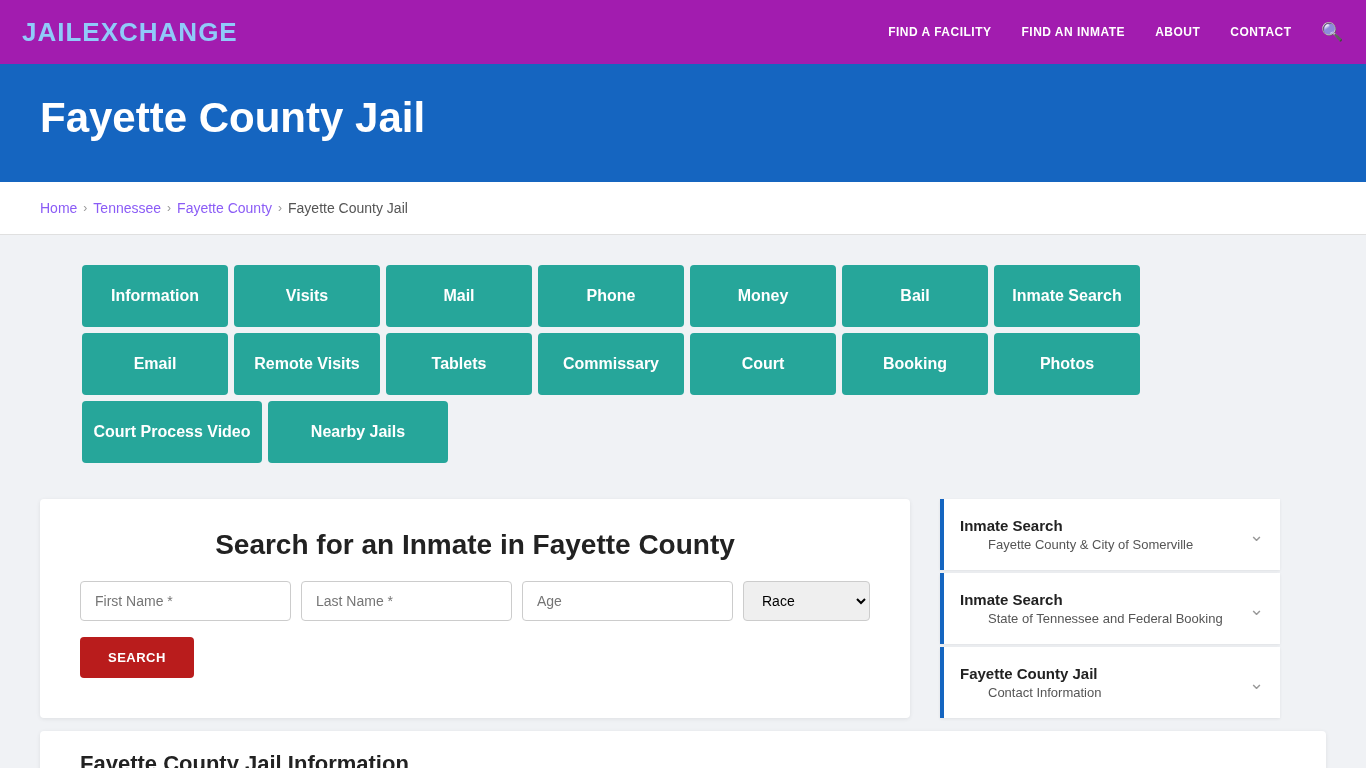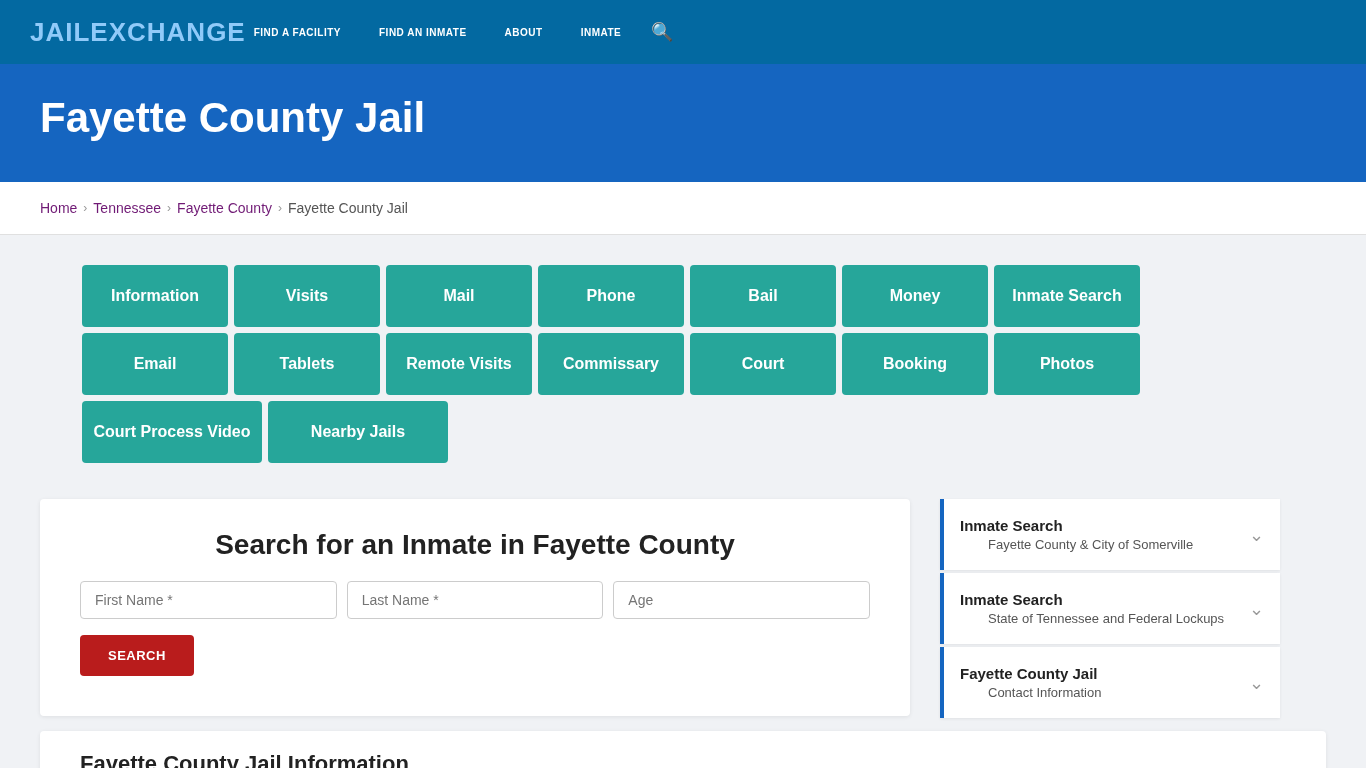--- a/index.html
+++ b/index.html
@@ -1,45 +1,44 @@
 <!DOCTYPE html>
 <html><head>
   <meta charset="utf-8">
   <style>
     * { margin: 0; padding: 0; box-sizing: border-box; }
     body { font-family: Arial, sans-serif; background: #f0f0f0; color: #333; width: 1366px; }
 
     
     nav {
-      background: #0369a1;
-      display: flex;
-      align-items: center;
-      justify-content: flex-start;
-      padding: 0 30px;
+      background: #a21caf;
+      display: flex;
+      align-items: center;
+      justify-content: space-between;
+      padding: 0 22px;
       height: 64px;
     }
     .logo {
       font-size: 26px;
       font-weight: 900;
       color: white;
       letter-spacing: 1px;
     }
     .logo span { color: #90caf9; }
     .nav-links {
       display: flex;
       align-items: center;
       gap: 30px;
     }
     .nav-links a {
       color: white;
       text-decoration: none;
-      font-size: 10px;
+      font-size: 12px;
       font-weight: 700;
       letter-spacing: 0.5px;
-      margin-left: 8px;
     }
     .nav-search-icon {
       color: white;
       font-size: 18px;
       cursor: pointer;
     }
 
     
     .hero {
       background: #1565c0;
@@ -55,21 +54,21 @@
     .breadcrumb {
       background: white;
       padding: 18px 40px;
       display: flex;
       align-items: center;
       gap: 6px;
       font-size: 14px;
       border-bottom: 1px solid #e0e0e0;
     }
     .breadcrumb a {
-      color: #701a75;
+      color: #8b5cf6;
       text-decoration: none;
     }
     .breadcrumb .sep {
       color: #999;
       font-size: 12px;
     }
     .breadcrumb .current {
       color: #555;
     }
 
@@ -215,21 +214,21 @@
 <body>
 
 <nav>
   <div class="logo">
     <span>JAIL</span><span>EXCHANGE</span>
   </div>
   <div class="nav-links">
     <a href="#">FIND A FACILITY</a>
     <a href="#">FIND AN INMATE</a>
     <a href="#">ABOUT</a>
-    <a href="#">INMATE</a>
+    <a href="#">CONTACT</a>
     <span class="nav-search-icon">🔍</span>
   </div>
 </nav>
 
 <div class="hero">
   <h1>Fayette County Jail</h1>
 </div>
 
 <div class="breadcrumb">
   <a href="#">Home</a>
@@ -242,63 +241,71 @@
 </div>
 
 <div class="main-content">
 
   <div class="btn-grid">
     <div class="btn-grid-row">
       <button class="tile-btn">Information</button>
       <button class="tile-btn">Visits</button>
       <button class="tile-btn">Mail</button>
       <button class="tile-btn">Phone</button>
+      <button class="tile-btn">Money</button>
       <button class="tile-btn">Bail</button>
-      <button class="tile-btn">Money</button>
       <button class="tile-btn">Inmate Search</button>
     </div>
     <div class="btn-grid-row">
       <button class="tile-btn">Email</button>
+      <button class="tile-btn">Remote Visits</button>
       <button class="tile-btn">Tablets</button>
-      <button class="tile-btn">Remote Visits</button>
       <button class="tile-btn">Commissary</button>
       <button class="tile-btn">Court</button>
       <button class="tile-btn">Booking</button>
       <button class="tile-btn">Photos</button>
     </div>
     <div class="btn-grid-center">
       <button class="tile-btn wide">Court Process Video</button>
       <button class="tile-btn wide">Nearby Jails</button>
     </div>
   </div>
 
   <div class="lower-section">
 
     <div class="search-box">
       <h2>Search for an Inmate in Fayette County</h2>
       <div class="search-fields">
         <input type="text" placeholder="First Name *" style="">
         <input type="text" placeholder="Last Name *" style="">
         <input type="text" placeholder="Age" style="">
+        <select>
+          <option>Race</option>
+          <option>White</option>
+          <option>Black</option>
+          <option>Hispanic</option>
+          <option>Asian</option>
+          <option>Other</option>
+        </select>
       </div>
       <button class="search-btn">SEARCH</button>
     </div>
 
     <div class="sidebar-accordion">
       <div class="accordion-item">
         <div class="acc-text">
           <div class="acc-title">Inmate Search</div>
           <div class="acc-subtitle">Fayette County &amp; City of Somerville</div>
         </div>
         <span class="chevron">⌄</span>
       </div>
       <div class="accordion-item">
         <div class="acc-text">
           <div class="acc-title">Inmate Search</div>
-          <div class="acc-subtitle">State of Tennessee and Federal Lockups</div>
+          <div class="acc-subtitle">State of Tennessee and Federal Booking</div>
         </div>
         <span class="chevron">⌄</span>
       </div>
       <div class="accordion-item">
         <div class="acc-text">
           <div class="acc-title">Fayette County Jail</div>
           <div class="acc-subtitle">Contact Information</div>
         </div>
         <span class="chevron">⌄</span>
       </div>

